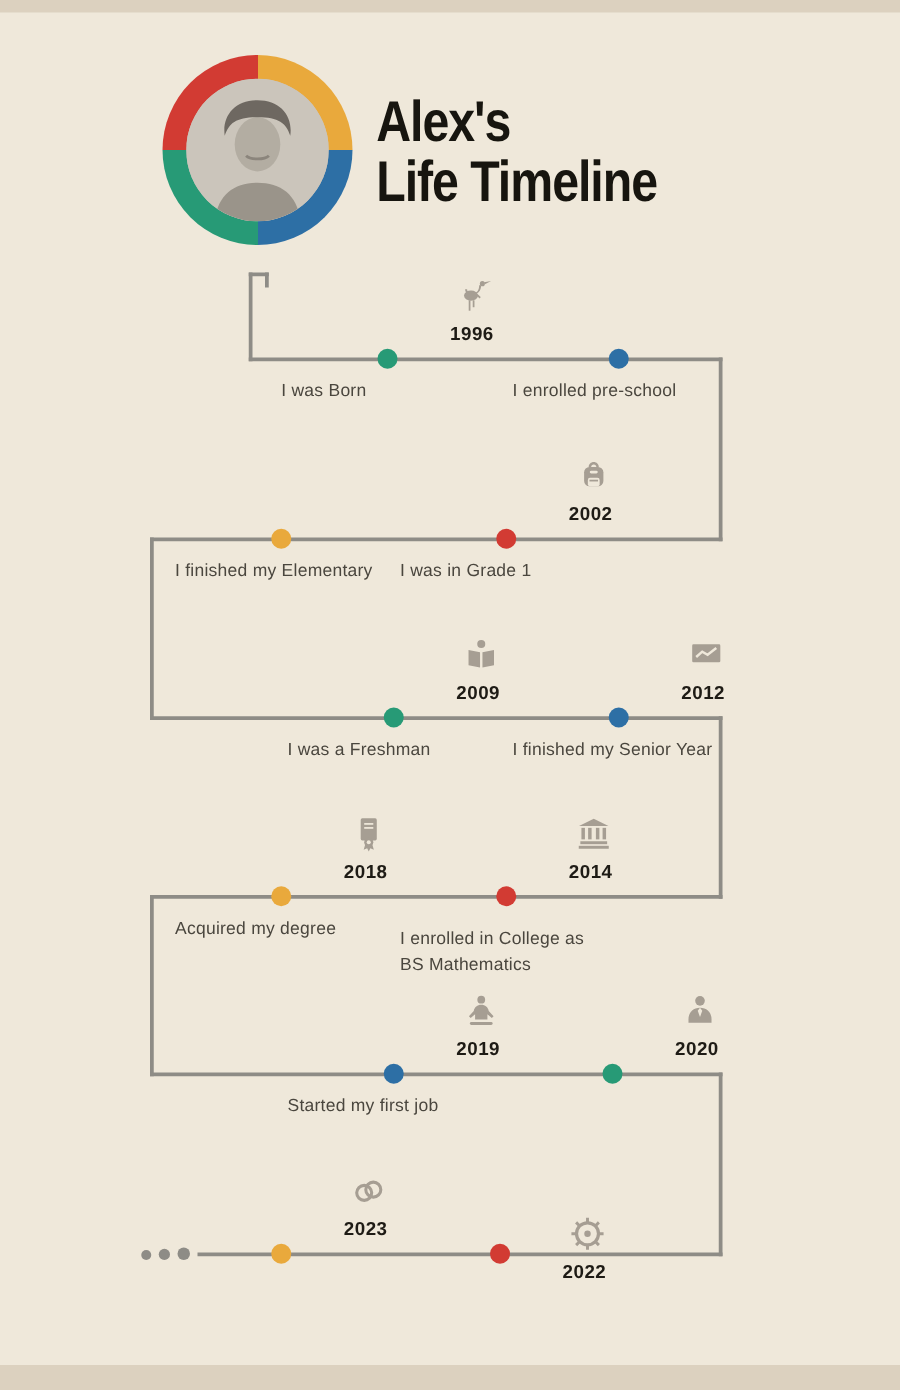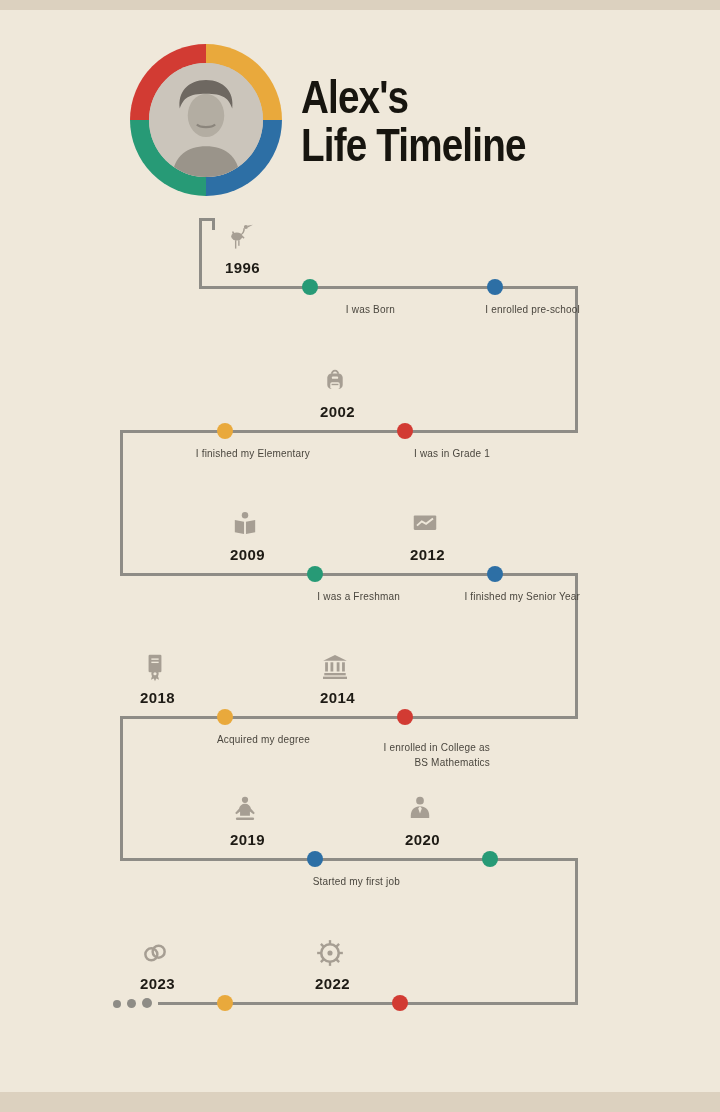--- a/index.html
+++ b/index.html
@@ -8,25 +8,25 @@
   .band-top{top:0;height:10px;}
   .band-bottom{bottom:0;height:20px;}
   .photo-ring{position:absolute;left:130px;top:44px;width:152px;height:152px;border-radius:50%;
     background:conic-gradient(#e9a93c 0 25%, #2d6fa5 25% 50%, #279a76 50% 75%, #d23b33 75% 100%);}
   .photo{position:absolute;left:19px;top:19px;width:114px;height:114px;border-radius:50%;overflow:hidden;background:#cbc5bb;}
   .photo svg{display:block;width:100%;height:100%;}
   .title{position:absolute;left:301px;top:74px;color:#17150f;font-weight:bold;font-size:46px;line-height:1.04;letter-spacing:-1px;transform:scaleX(0.84);transform-origin:left top;}
   .seg{position:absolute;background:#8e8c86;}
   .dot{position:absolute;width:16px;height:16px;border-radius:50%;background:#888;}
   .tail-dot{position:absolute;border-radius:50%;background:#8e8c86;}
-  .ev-top{position:absolute;width:170px;height:66px;display:flex;flex-direction:column;align-items:flex-start;justify-content:flex-end;}
+  .ev-top{position:absolute;width:170px;height:66px;display:flex;flex-direction:column;align-items:flex-end;justify-content:flex-end;}
   .icon{display:flex;align-items:center;justify-content:center;}
   .icon svg{width:30px;height:30px;}
   .year{font-size:15px;font-weight:bold;color:#1e1b15;margin-top:7px;letter-spacing:.4px;}
-  .desc{position:absolute;width:170px;text-align:right;font-size:10px;color:#4a463e;white-space:pre-line;line-height:1.5;letter-spacing:.2px;}
+  .desc{position:absolute;width:170px;text-align:left;font-size:14px;color:#4a463e;white-space:pre-line;line-height:1.5;letter-spacing:.2px;}
 </style>
 </head>
 <body>
 
 <div class="canvas">
 
   <div class="band band-top"></div>
   <div class="band band-bottom"></div>
 
   <div class="photo-ring">
@@ -206,21 +206,21 @@
           <g fill="none" stroke="#a69e93" stroke-width="2.3">
             <circle cx="10.6" cy="15.2" r="5.6"></circle>
             <circle cx="17.4" cy="12.8" r="5.6"></circle>
           </g>
         </svg>
     </span>
     <div class="year">2023</div>
   </div>
   <div class="dot" style="left: 217px; top: 995px; background: rgb(233, 169, 60);"></div>
 
-  <div class="ev-top" style="left:315px;top:926px">
+  <div class="ev-top" style="left:315px;top:960px">
     <span class="icon">
       <svg viewBox="0 0 28 28">
           <g stroke="#a69e93">
             <circle cx="14" cy="14" r="8.2" fill="none" stroke-width="2.4"></circle>
             <circle cx="14" cy="14" r="2.4" fill="#a69e93" stroke="none"></circle>
             <g stroke-width="2.2">
               <line x1="14" y1="2" x2="14" y2="5.5"></line>
               <line x1="14" y1="22.5" x2="14" y2="26"></line>
               <line x1="2" y1="14" x2="5.5" y2="14"></line>
               <line x1="22.5" y1="14" x2="26" y2="14"></line>

